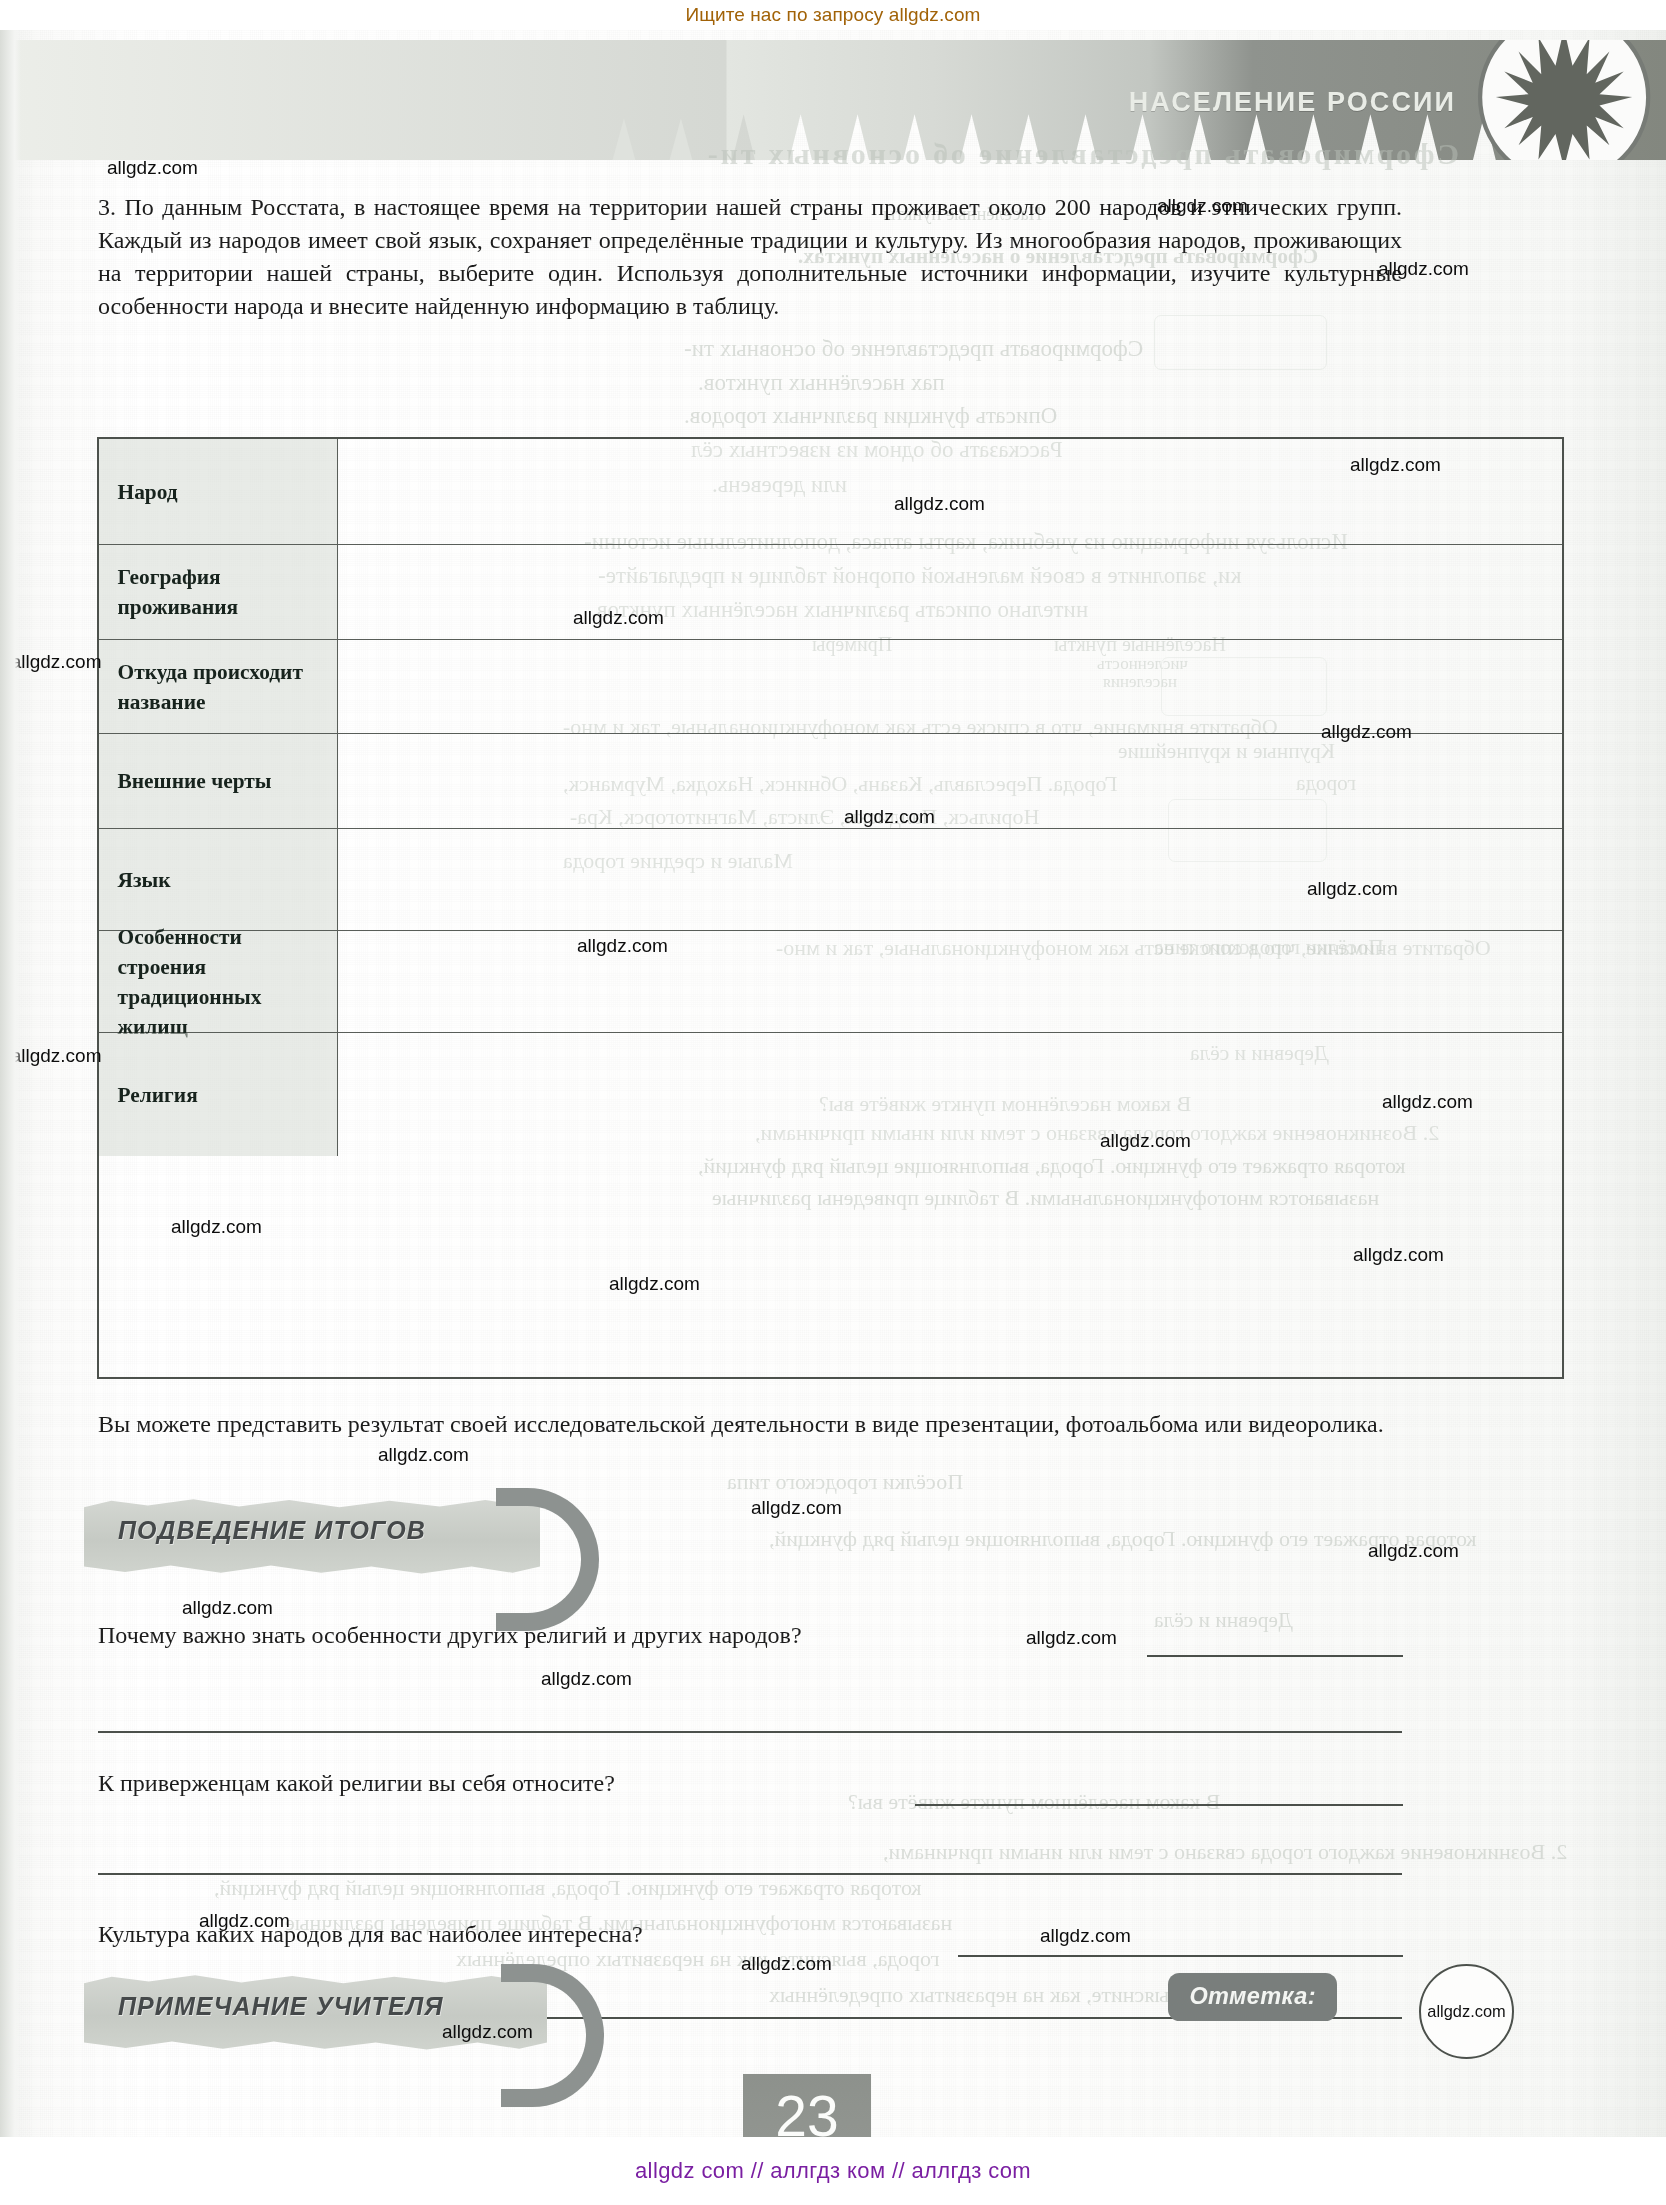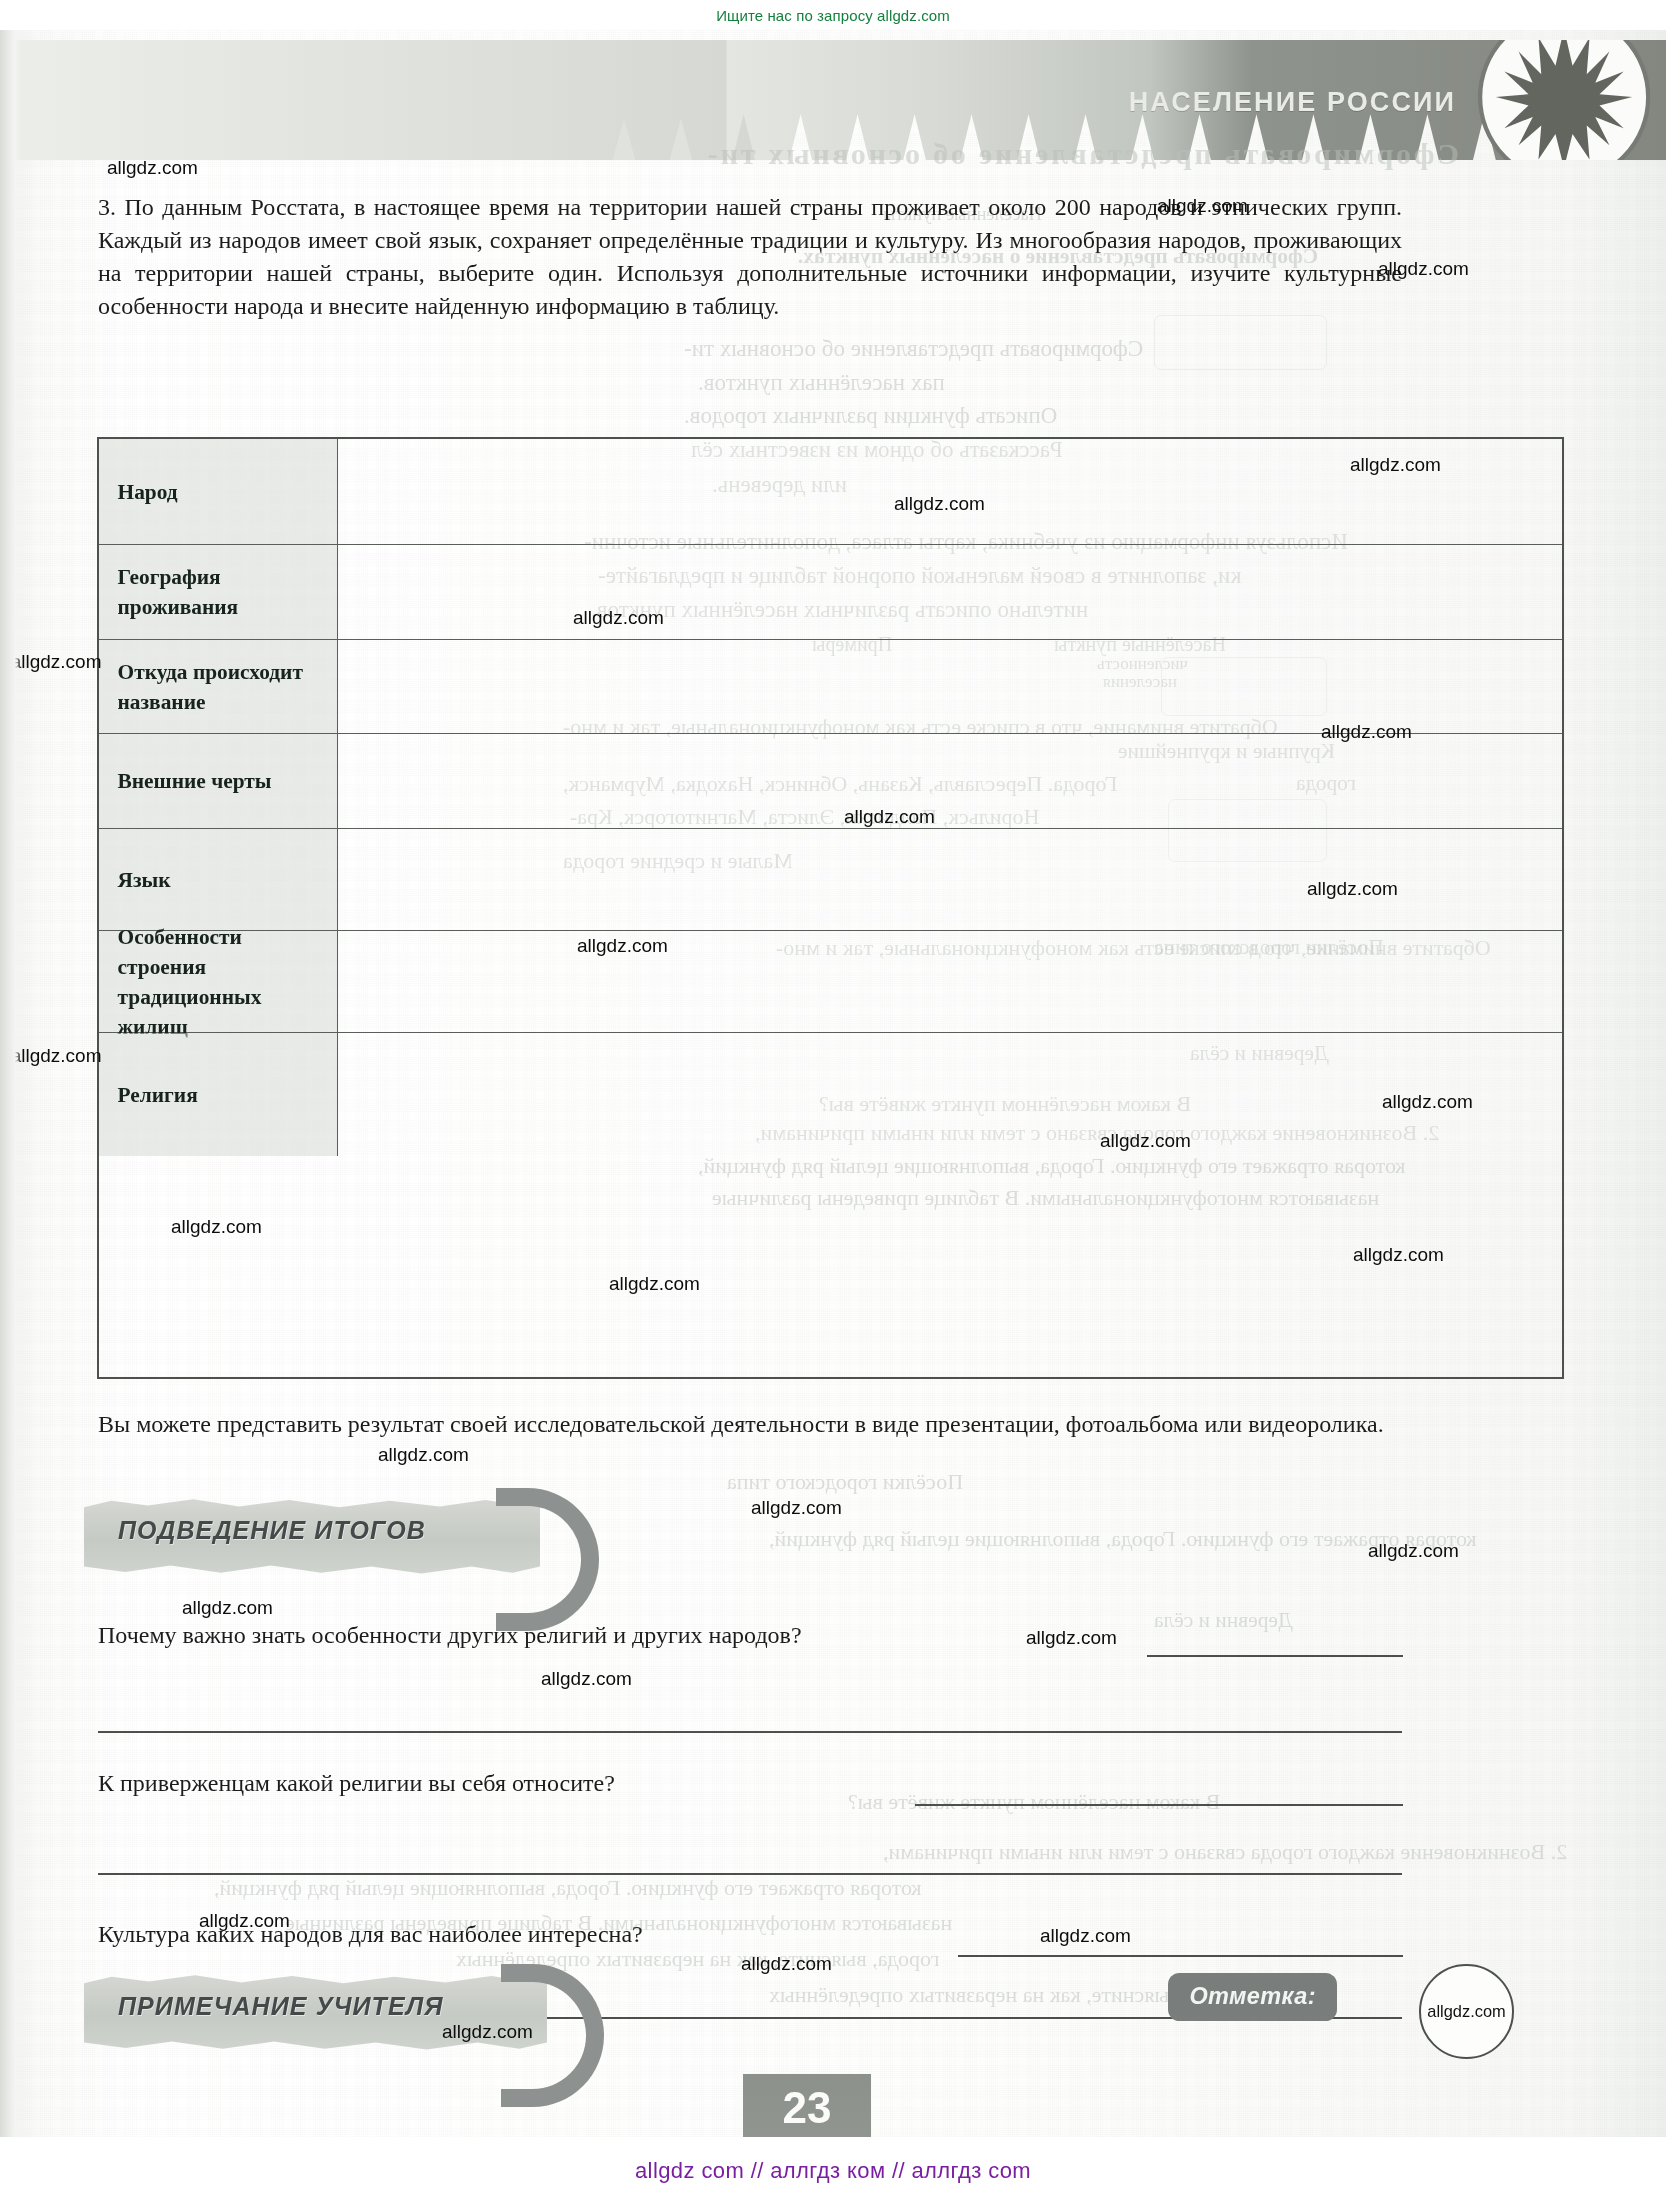--- a/index.html
+++ b/index.html
@@ -11,22 +11,22 @@
     overflow:hidden;
   }
 
   
   #promo{
     position:absolute;left:0;top:0;width:1666px;height:30px;
     background:#ffffff;
     display:flex;align-items:center;justify-content:center;
   }
   #promo .txt{
-    color:#15803d;font-family:"Liberation Sans",sans-serif;
-    font-size:15px;letter-spacing:0.1px;
+    color:#a16207;font-family:"Liberation Sans",sans-serif;
+    font-size:19px;letter-spacing:0.1px;
   }
 
   
   #sheet{
     position:absolute;left:0;top:30px;width:1666px;height:2107px;
     background:
       linear-gradient(90deg,#f2f3f1 0px,#fbfbfa 43px,#ffffff 142px,#fdfdfc 997px,#f7f8f6 1567px,#eef0ed 1666px);
     overflow:hidden;
   }
   
@@ -168,21 +168,21 @@
   }
 
   
   #pagenum{
     position:absolute;left:743px;top:2044px;width:128px;height:96px;
     background:linear-gradient(180deg,#8d918c,#939792);
     display:flex;align-items:flex-start;justify-content:center;
     padding-top:8.5px;box-sizing:border-box;
   }
   #pagenum span{
-    font-family:"Liberation Sans",sans-serif;font-weight:700;font-size:44px;color:#fbfcfa;
+    font-family:"Liberation Sans",sans-serif;font-weight:400;font-size:57px;color:#fbfcfa;
   }
 
   
   #footer{
     position:absolute;left:0;top:2137px;width:1666px;height:68px;
     background:#ffffff;display:flex;align-items:center;justify-content:center;
   }
   #footer .txt{
     color:#7a1fa2;font-family:Liberation Sans, sans-serif;font-size:22px;letter-spacing:0.4px;
   }

